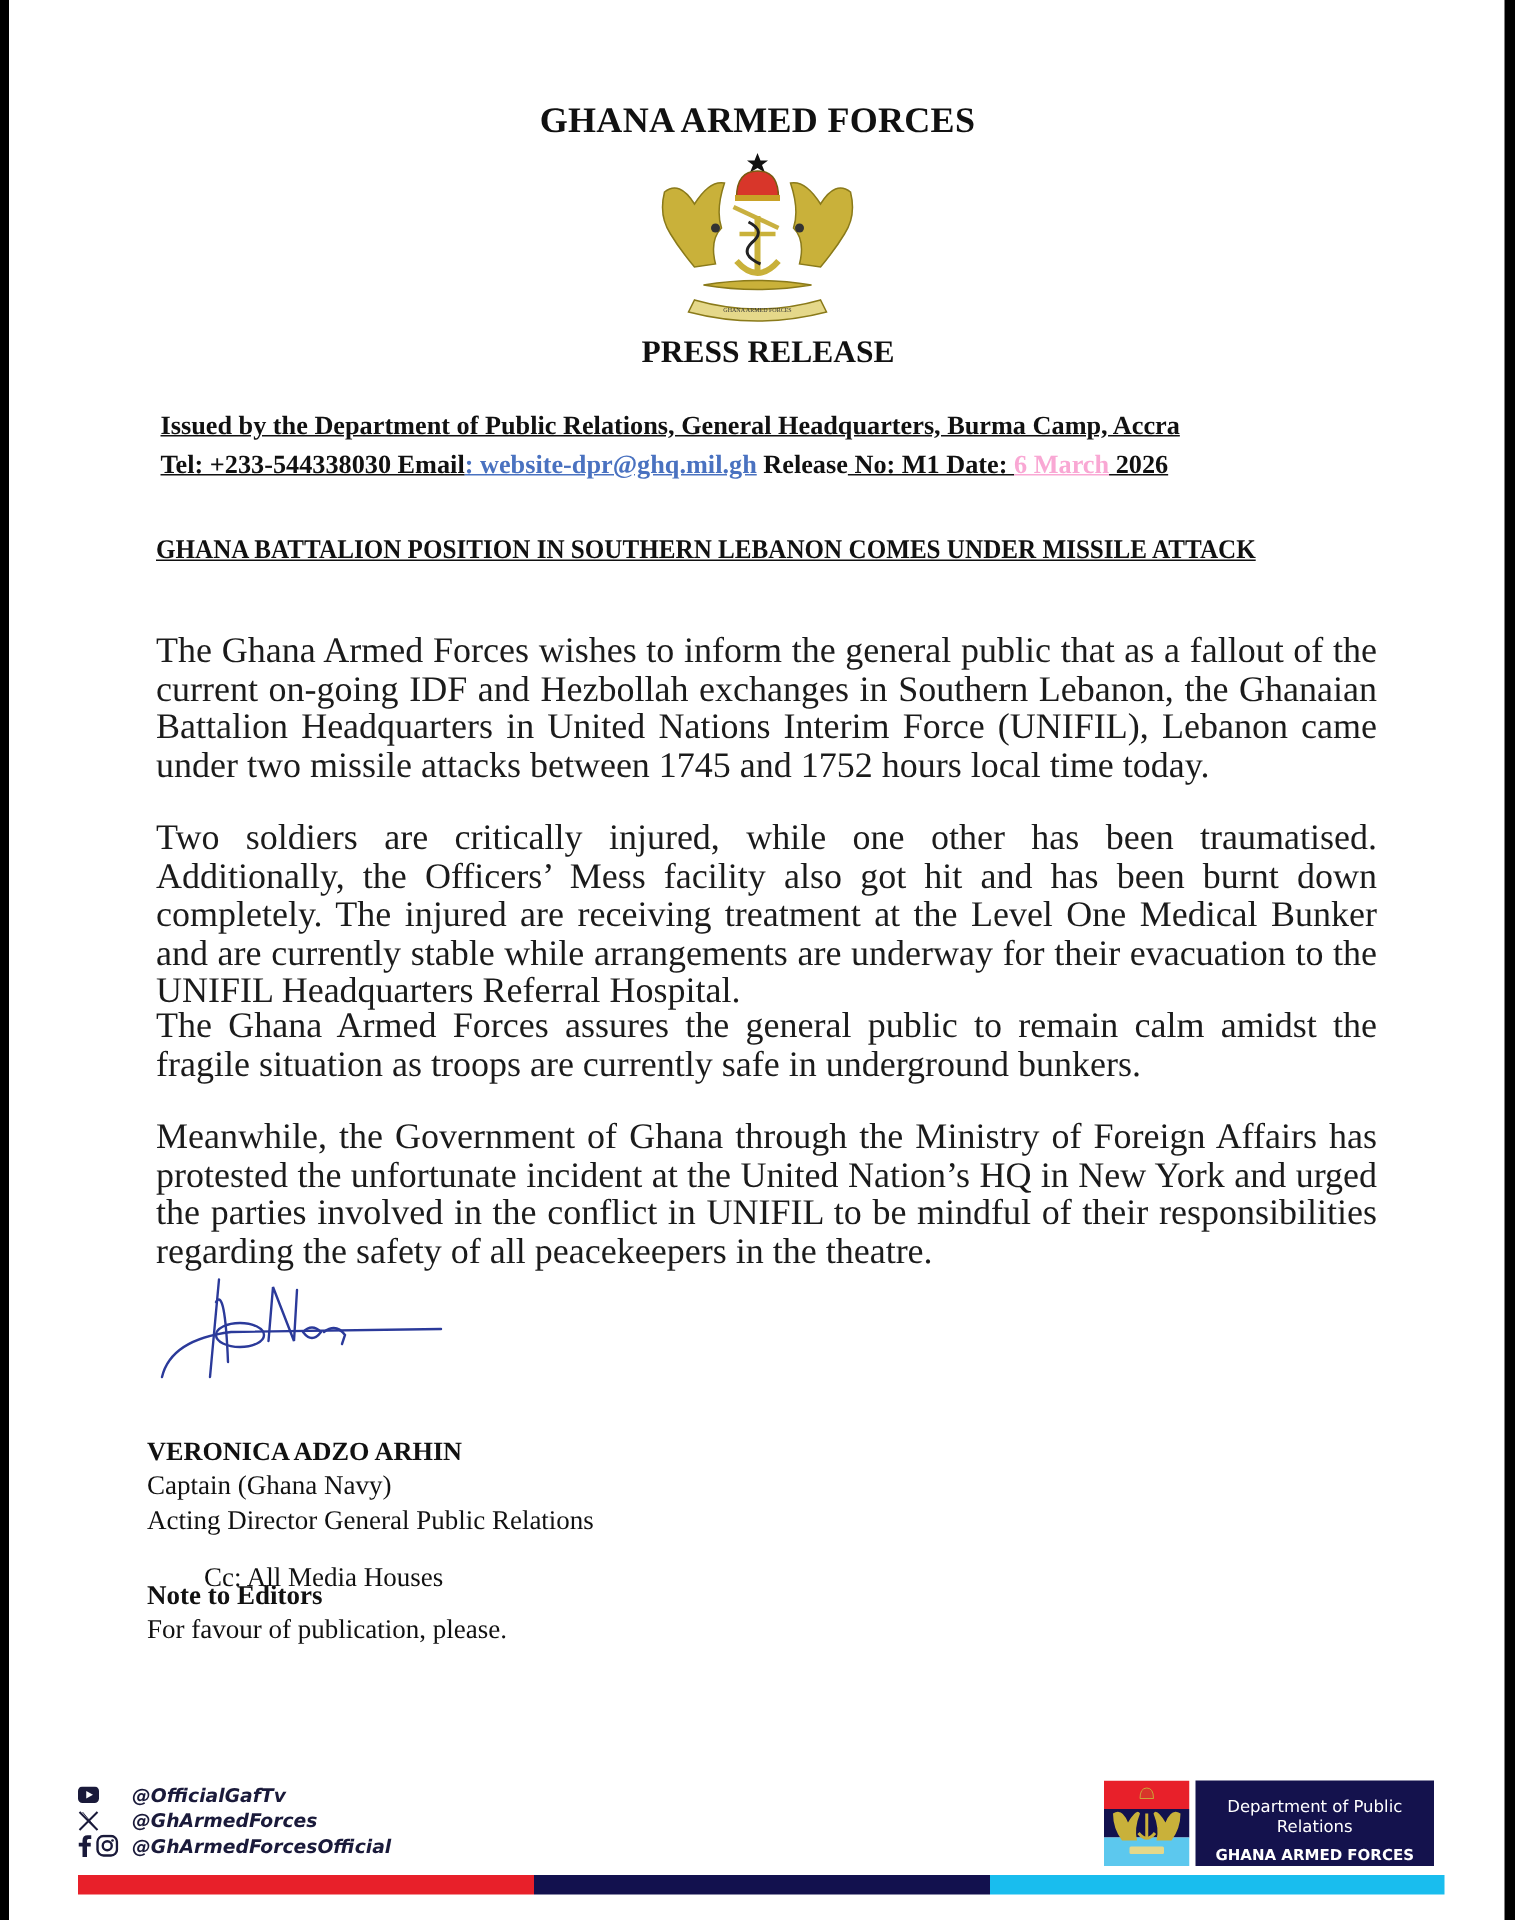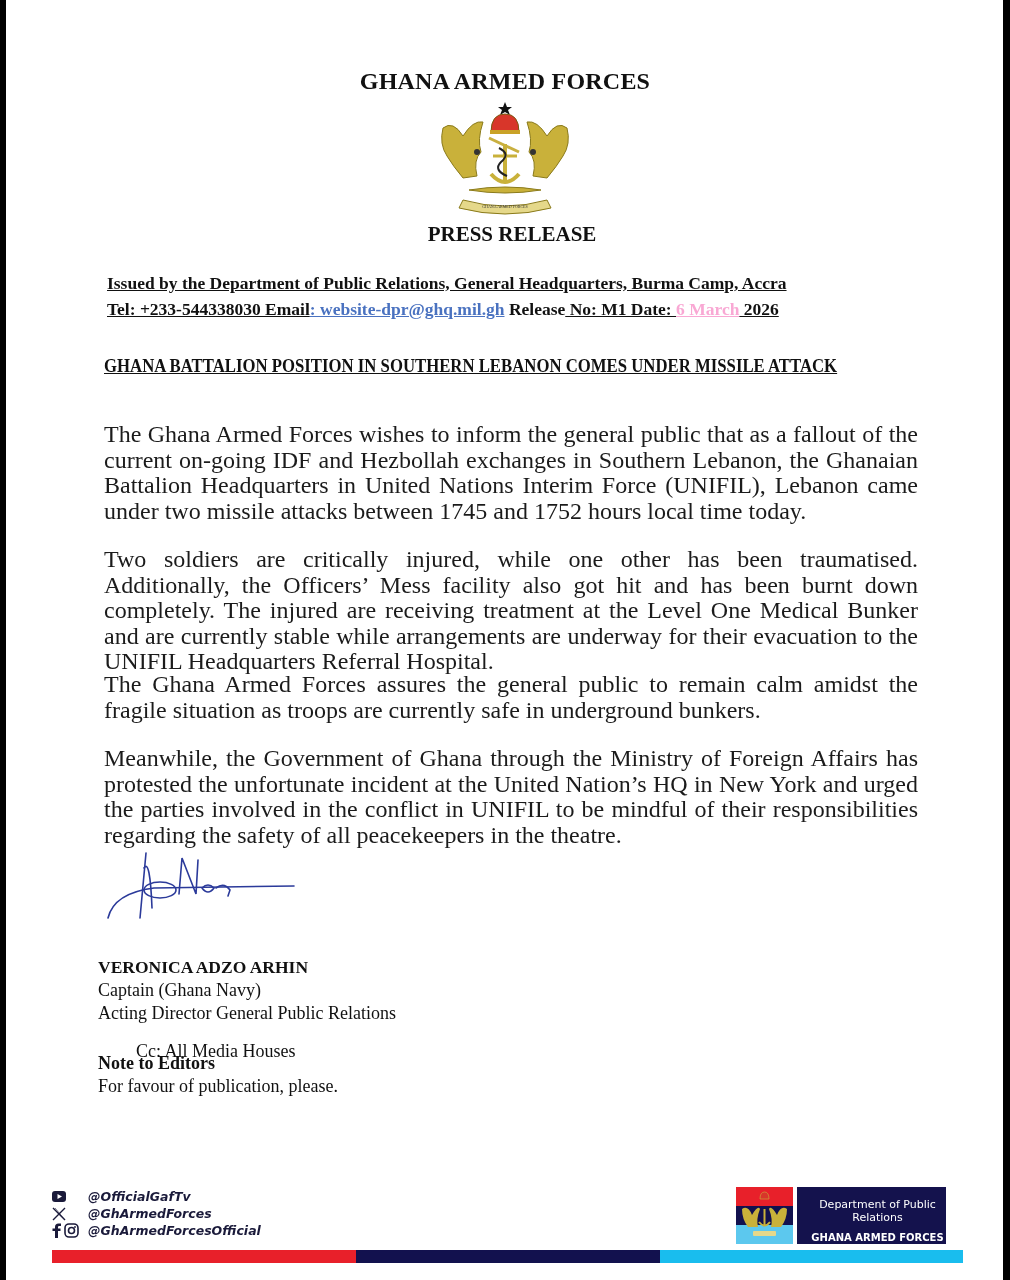--- a/index.html
+++ b/index.html
@@ -60,22 +60,22 @@
   .note2 { top: 1076px; }
   .note3 { top: 1041px; margin-left: 38px; }
   .social {
     left: 52px; top: 1188px; font-family: "DejaVu Sans", sans-serif;
     font-style: italic; font-weight: bold; font-size: 12.5px; color: #1a1a3a;
   }
   .social-row { display: flex; align-items: center; height: 17px; }
   .social-icons { width: 36px; display: flex; align-items: center; gap: 3px; }
   .dept-flag { left: 736px; top: 1187px; width: 57px; height: 57px; overflow: hidden; }
   .dept-box {
-    left: 797px; top: 1187px; width: 137px; height: 57px; background: #14124d;
-    color: #fff; font-family: "DejaVu Sans", sans-serif; text-align: center; padding-left: 12px;
+    left: 797px; top: 1187px; width: 159px; height: 57px; background: #14124d;
+    color: #fff; font-family: "DejaVu Sans", sans-serif; text-align: center;
   }
   .dept-box .l1 { font-size: 11px; margin-top: 11px; }
   .dept-box .l2 { font-size: 10px; font-weight: bold; margin-top: 8px; }
   .bar { top: 1250px; height: 13px; }
   .bar-red { left: 52px; width: 304px; background: #e8202a; }
   .bar-navy { left: 356px; width: 304px; background: #12114e; }
   .bar-cyan { left: 660px; width: 303px; background: #19bdee; }
 </style>
 </head>
 <body>

